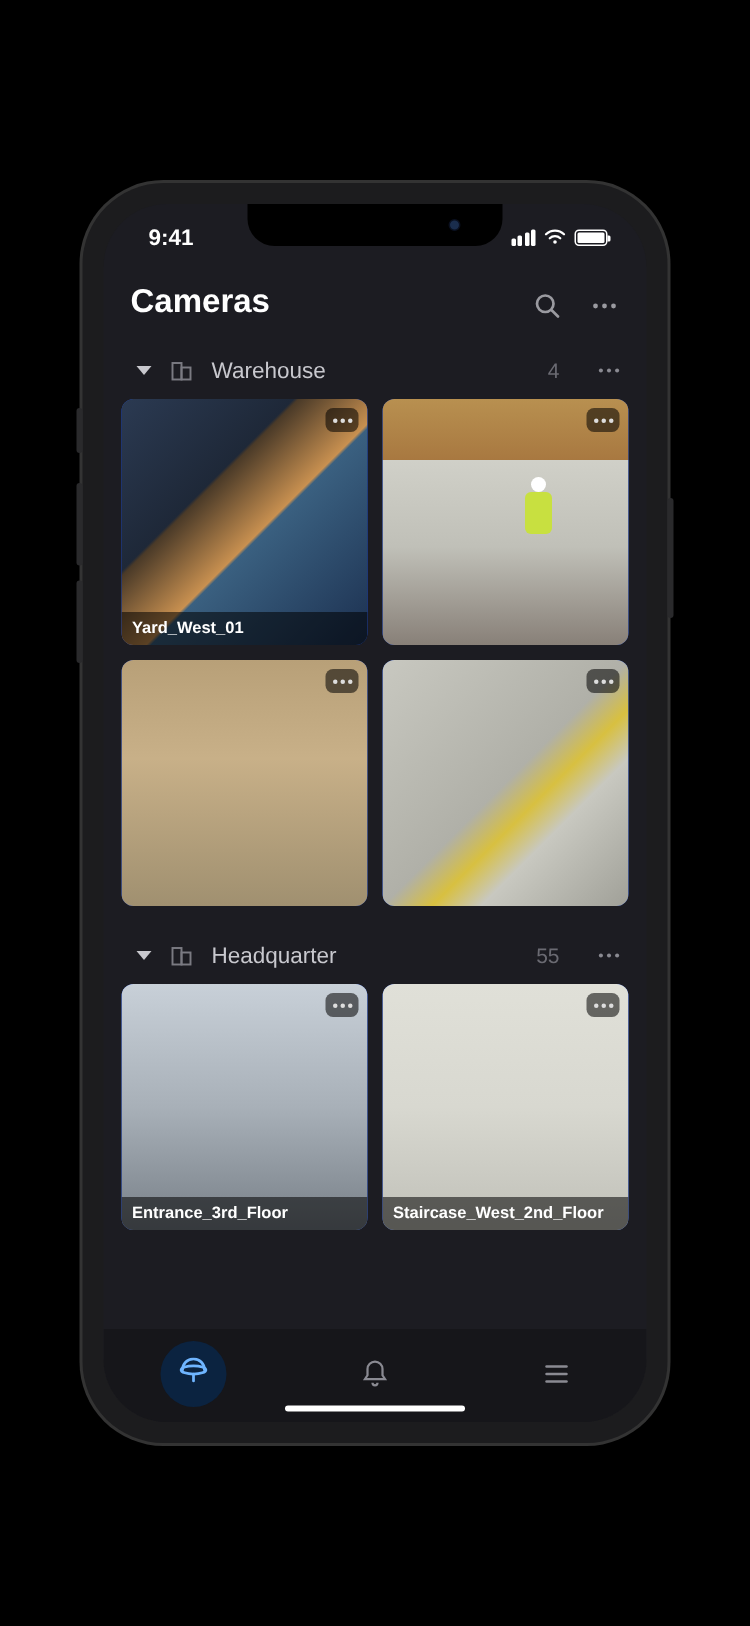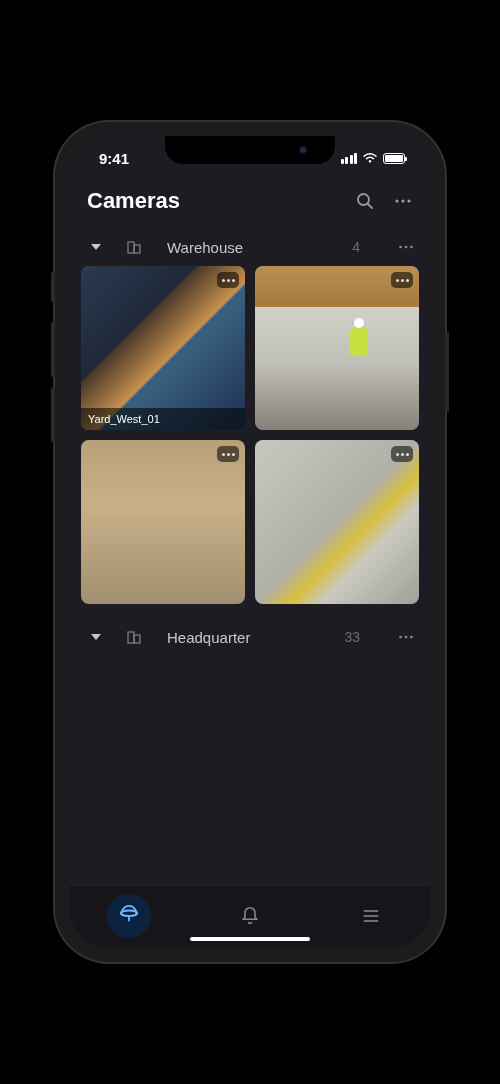--- a/index.html
+++ b/index.html
@@ -104,21 +104,21 @@
     border-radius:0 1px 1px 0;
   }
   .battery .fill {
     position:absolute;
     left:1px; top:1px; bottom:1px; right:1px;
     background:#fff; border-radius:1px;
   }
 
   .app-header {
     display: flex;
-    align-items: center;
+    align-items: flex-end;
     justify-content: space-between;
     padding: 8px 18px 14px;
   }
   .app-header h1 {
     font-size: 22px;
     font-weight: 700;
   }
   .header-actions {
     display: flex;
     align-items: center;
@@ -140,21 +140,21 @@
     overflow: hidden;
     padding: 0 12px;
   }
 
   .group {
     margin-bottom: 14px;
   }
   .group-header {
     display: flex;
     align-items: center;
-    gap: 25px;
+    gap: 12px;
     padding: 10px 4px;
     color: #c8c8ce;
   }
   .group-title {
     font-size: 15px;
     font-weight: 500;
     flex: 0 0 auto;
   }
   .group-count {
     margin-left: auto;
@@ -176,20 +176,21 @@
     display: grid;
     grid-template-columns: 1fr 1fr;
     gap: 10px;
   }
   .tile {
     position: relative;
     border-radius: 8px;
     overflow: hidden;
     aspect-ratio: 1 / 1;
     background: #1d4ed8;
+    font-weight: bold;
   }
   .tile-img {
     position: absolute;
     inset: 0;
   }
   .tile-label {
     position: absolute;
     left: 0; right: 0; bottom: 0;
     background: rgba(0,0,0,.55);
     font-size: 11px;
@@ -384,28 +385,48 @@
       </div>
 
       <div class="group">
         <div class="group-header">
           <span class="chevron-down"></span>
           <svg class="building-icon" width="16" height="16" viewBox="0 0 16 16" fill="none">
             <rect x="2" y="3" width="6" height="11" stroke="currentColor" stroke-width="1.3"></rect>
             <rect x="8" y="6" width="6" height="8" stroke="currentColor" stroke-width="1.3"></rect>
           </svg>
           <span class="group-title">Headquarter</span>
-          <span class="group-count">33</span>
+          <span class="group-count">55</span>
           <button class="icon-btn" style="margin-left:12px;">
             <svg width="18" height="18" viewBox="0 0 20 20" fill="#8a8a92">
               <circle cx="4" cy="10" r="1.5"></circle>
                 <circle cx="10" cy="10" r="1.5"></circle>
                 <circle cx="16" cy="10" r="1.5"></circle>
             </svg>
           </button>
+        </div>
+        <div class="grid">
+          <div class="tile">
+            <div class="tile-img thumb-e"></div>
+            <div class="tile-more">
+                <span></span>
+                <span></span>
+                <span></span>
+              </div>
+            <div class="tile-label">Entrance_3rd_Floor</div>
+          </div>
+          <div class="tile">
+            <div class="tile-img thumb-f"></div>
+            <div class="tile-more">
+                <span></span>
+                <span></span>
+                <span></span>
+              </div>
+            <div class="tile-label">Staircase_West_2nd_Floor</div>
+          </div>
         </div>
       </div>
 
     </div>
 
     <div class="tabbar">
       <button class="tab-item active" aria-label="Cameras">
         <svg width="22" height="22" viewBox="0 0 24 24" fill="none">
           <path d="M4 9a8 8 0 0116 0" stroke="currentColor" stroke-width="2" stroke-linecap="round"></path>
           <ellipse cx="12" cy="9" rx="9" ry="3" stroke="currentColor" stroke-width="2"></ellipse>

